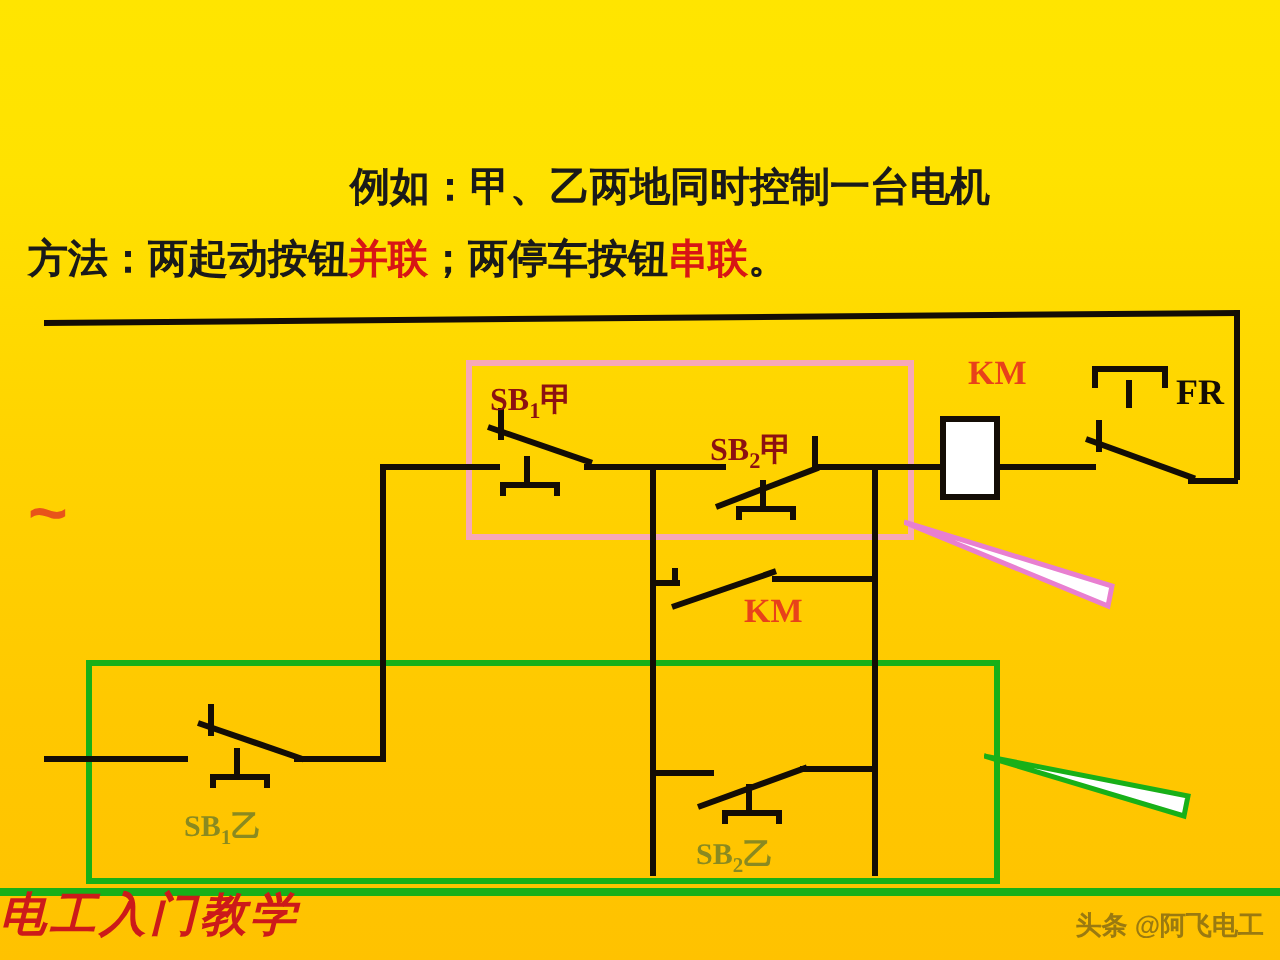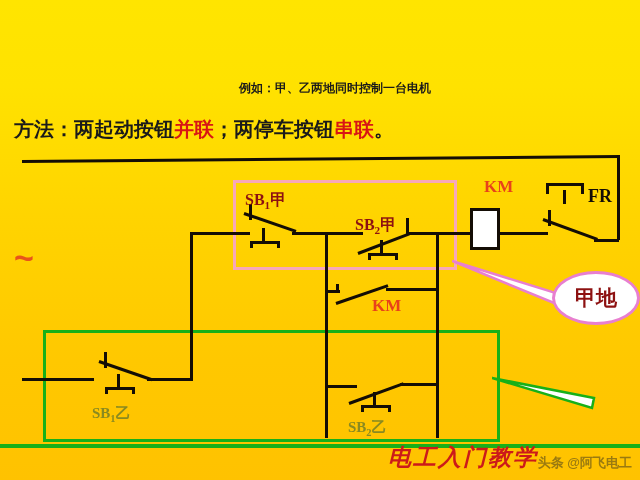--- a/index.html
+++ b/index.html
@@ -23,21 +23,21 @@
   .title-text{
     font-size:26px;font-weight:bold;color:#111111;white-space:nowrap;
     letter-spacing:0px;
   }
   .t-num{color:#8d1111;}
   .t-hl{color:#e8541a;}
 
   
   .line1{
     position:absolute;left:0;top:80px;width:640px;text-align:center;
-    font-size:12px;color:#1a1a1a;font-weight:bold;
+    font-size:20px;color:#1a1a1a;font-weight:bold;
     text-indent:30px;
   }
   .line2{
     position:absolute;left:0;top:116px;width:640px;text-align:left;
     font-size:20px;color:#1a1a1a;font-weight:bold;
     text-indent:14px;
   }
   .red{color:#d81515;}
 
   
@@ -98,21 +98,21 @@
     left:550px;top:376px;width:84px;height:48px;
     background:#ffffff;border:3px solid #18b018;color:#d81515;
   }
   .ptr{position:absolute;}
 
   
   .footer-bar{
     position:absolute;left:0;top:444px;width:640px;height:4px;background:#18b018;
   }
   .footer-text{
-    position:absolute;left:0;top:442px;width:538px;text-align:right;
+    position:absolute;left:0;top:442px;width:538px;text-align:left;
     font-size:23px;font-weight:bold;font-style:italic;color:#cc1a1a;
     letter-spacing:2px;
   }
   .watermark{
     position:absolute;right:8px;top:454px;
     font-size:13px;font-weight:bold;color:#9a7a10;
     font-family:"Liberation Sans",sans-serif;
   }
 </style>
 </head>
@@ -194,21 +194,20 @@
   <div class="w wh" style="left:400px;top:383px;width:38px;"></div>
   <div class="btn-stem" style="left:373px;top:392px;"></div>
   <div class="btn-bar" style="left:361px;top:405px;width:30px;"></div>
   <div class="btn-tick" style="left:361px;top:405px;"></div>
   <div class="btn-tick" style="left:388px;top:405px;"></div>
   <div class="lbl lbl-olive" style="left:348px;top:418px;font-size:15px;"><span>SB</span><sub>2</sub><span>乙</span></div>
 
   <svg class="ptr" width="120" height="70" viewBox="0 0 120 70" style="left:452px;top:255px;">
     <polygon points="0,6 104,38 102,48" fill="#ffffff" stroke="#e87fd0" stroke-width="2.5"></polygon>
   </svg>
-  <div class="bubble bubble-jia">甲地</div>
 
   <svg class="ptr" width="120" height="60" viewBox="0 0 120 60" style="left:492px;top:370px;">
     <polygon points="0,8 102,28 100,38" fill="#ffffff" stroke="#18b018" stroke-width="2.5"></polygon>
   </svg>
 
   <div class="footer-bar"></div>
   <div class="footer-text">电工入门教学</div>
   <div class="watermark">头条 @阿飞电工</div>
 
 </div>

